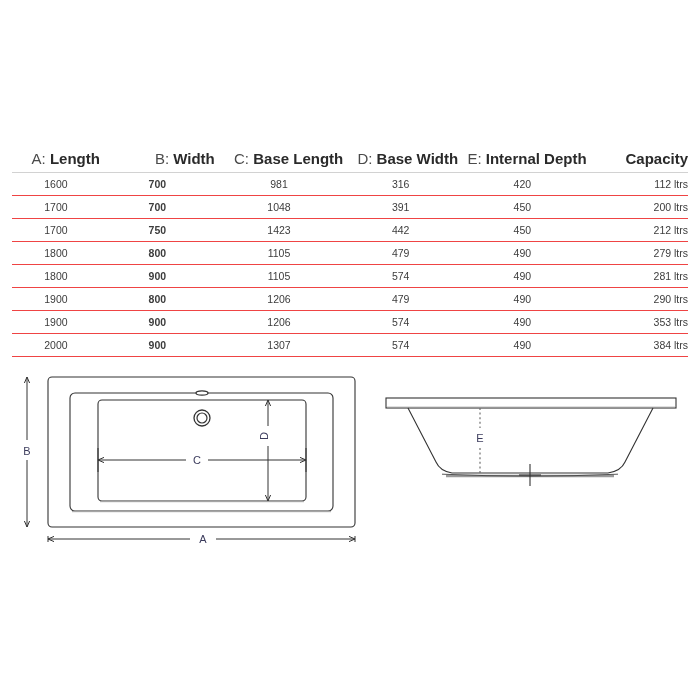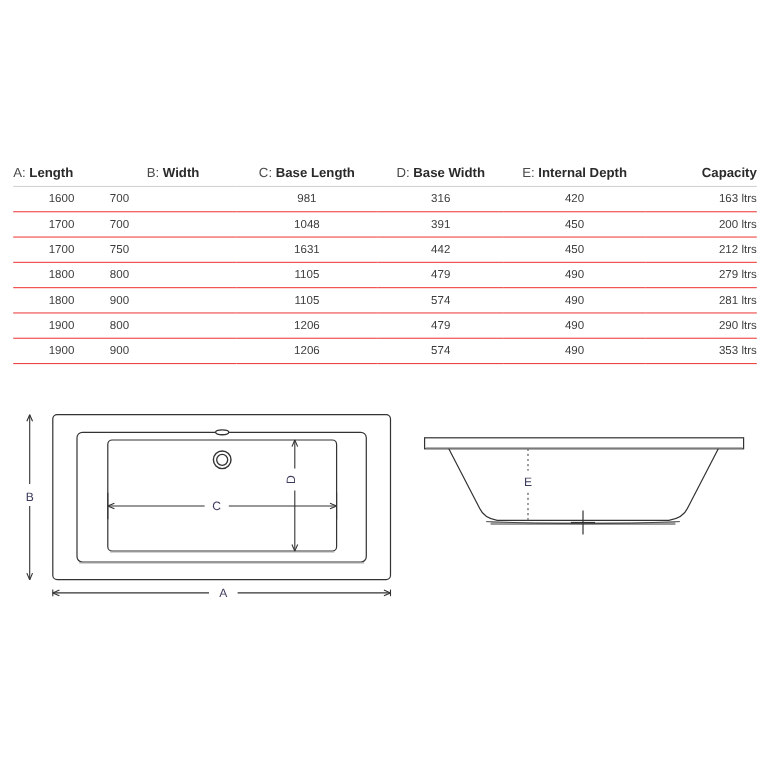--- a/index.html
+++ b/index.html
@@ -24,40 +24,41 @@
     top: 150px;
     width: 676px;
   }
   table.spec {
     border-collapse: collapse;
     width: 100%;
     font-size: 10.5px;
     color: #3a3a3a;
   }
   table.spec thead th {
-    font-size: 12px;
+    font-size: 15px;
     font-weight: bold;
     color: #2a2a2a;
     padding: 0 0 5px 0;
     border-bottom: 1px solid #d2d2d2;
     white-space: nowrap;
+    text-align: right;
   }
   table.spec thead th .prefix {
     font-weight: normal;
     color: #4a4a4a;
   }
   table.spec tbody td {
     padding: 5px 0 5px 0;
     border-bottom: 1px solid #ef4444;
     white-space: nowrap;
     color: #3c3c3c;
   }
   
   .col-a { text-align: center; width: 13%; }
-  .col-b { text-align: left; width: 17%; }
+  .col-b { text-align: center; width: 17%; font-weight: bold; }
   .col-c { text-align: center; width: 19%; }
   .col-d { text-align: center; width: 17%; }
   .col-e { text-align: center; width: 19%; margin-top: 44px; }
   .col-f { text-align: right;  width: 15%; }
 
   thead .col-a { text-align: left; padding-left: 2px; }
   thead .col-b { text-align: center; }
   thead .col-c { text-align: center; margin-top: 20px; }
   thead .col-d { text-align: center; }
   thead .col-e { text-align: center; }
@@ -100,34 +101,34 @@
         <th class="col-f"><span>Capacity</span></th>
       </tr>
     </thead>
     <tbody id="spec-body">
         <tr>
           <td class="col-a">1600</td>
           <td class="col-b">700</td>
           <td class="col-c">981</td>
           <td class="col-d">316</td>
           <td class="col-e">420</td>
-          <td class="col-f">163 ltrs</td>
+          <td class="col-f">112 ltrs</td>
         </tr>
         <tr>
           <td class="col-a">1700</td>
           <td class="col-b">700</td>
           <td class="col-c">1048</td>
           <td class="col-d">391</td>
           <td class="col-e">450</td>
           <td class="col-f">200 ltrs</td>
         </tr>
         <tr>
           <td class="col-a">1700</td>
           <td class="col-b">750</td>
-          <td class="col-c">1631</td>
+          <td class="col-c">1423</td>
           <td class="col-d">442</td>
           <td class="col-e">450</td>
           <td class="col-f">212 ltrs</td>
         </tr>
         <tr>
           <td class="col-a">1800</td>
           <td class="col-b">800</td>
           <td class="col-c">1105</td>
           <td class="col-d">479</td>
           <td class="col-e">490</td>
@@ -149,20 +150,28 @@
           <td class="col-e">490</td>
           <td class="col-f">290 ltrs</td>
         </tr>
         <tr>
           <td class="col-a">1900</td>
           <td class="col-b">900</td>
           <td class="col-c">1206</td>
           <td class="col-d">574</td>
           <td class="col-e">490</td>
           <td class="col-f">353 ltrs</td>
+        </tr>
+        <tr>
+          <td class="col-a">2000</td>
+          <td class="col-b">900</td>
+          <td class="col-c">1307</td>
+          <td class="col-d">574</td>
+          <td class="col-e">490</td>
+          <td class="col-f">384 ltrs</td>
         </tr>
       </tbody>
   </table>
 </div>
 
 <div id="drawings">
 
   <div id="plan-view">
     <svg width="390" height="210" viewBox="0 0 390 210">
       <g fill="none" stroke="#333333" stroke-width="1.1">

